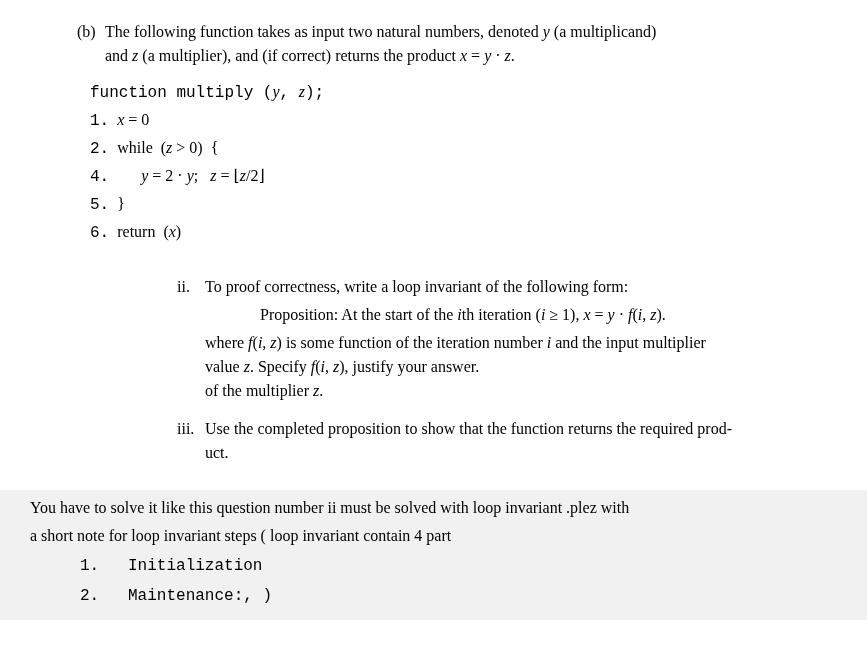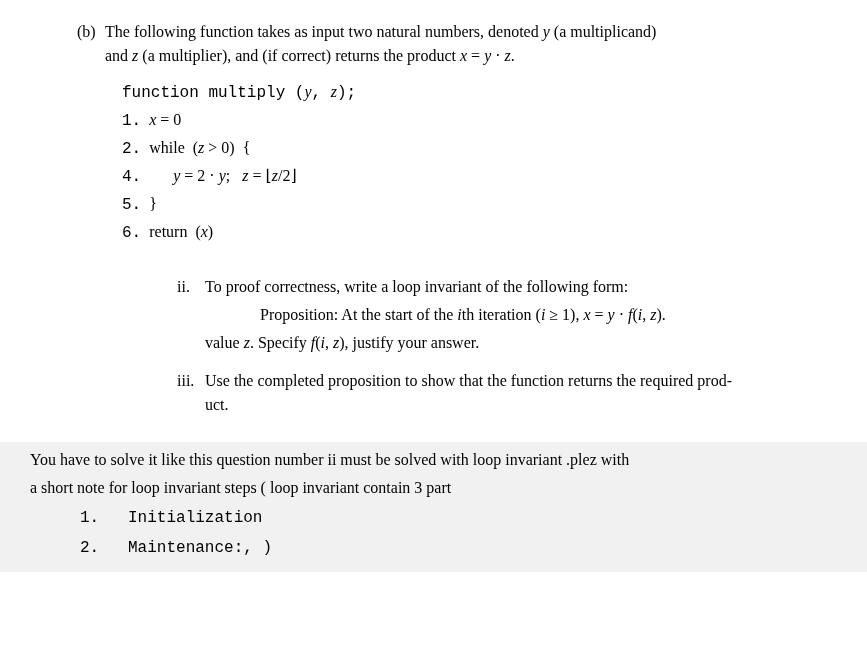--- a/index.html
+++ b/index.html
@@ -26,21 +26,20 @@
     }
     .intro-text {
       margin-bottom: 12px;
     }
     .code-block {
       margin-left: -15px;
       margin-bottom: 30px;
     }
     .code-line {
       margin-bottom: 3px;
-      margin-left: 32px;
     }
     .mono {
       font-family: 'Courier New', Courier, monospace;
     }
     .bold {
       font-weight: normal;
     }
     .math-italic {
       font-style: italic;
       font-family: 'Times New Roman', Times, serif;
@@ -115,33 +114,35 @@
     </div>
   </div>
 
   <div class="sub-items">
     <div class="sub-item">
       <span class="sub-label">ii.</span>
       <span>To proof correctness, write a loop invariant of the following form:</span>
       <div class="indented-prop">
         <span class="bold">Proposition:</span><span> At the start of the <span class="math-italic">i</span>th iteration (<span class="math-italic">i</span> ≥ 1), <span class="math-italic">x</span> = <span class="math-italic">y</span> · <span class="math-italic">f</span>(<span class="math-italic">i</span>, <span class="math-italic">z</span>).</span>
       </div>
+      <div>where <span class="math-italic">f</span>(<span class="math-italic">i</span>, <span class="math-italic">z</span>) is some function of the iteration number <span class="math-italic">i</span> and the input multiplier</div>
       <div>value <span class="math-italic">z</span>. Specify <span class="math-italic">f</span>(<span class="math-italic">i</span>, <span class="math-italic">z</span>), justify your answer.</div>
+      <div>of the multiplier <span class="math-italic">z</span>.</div>
     </div>
     <div class="sub-item">
       <span class="sub-label">iii.</span>
       <span>Use the completed proposition to show that the function returns the required prod-</span><br>
       <span>uct.</span>
     </div>
   </div>
 </div>
 
 <div class="highlighted-section">
   <p>You have to solve it like this question number ii must be solved with loop invariant .plez with</p>
-  <p>a short note for loop invariant  steps ( loop invariant contain 3 part</p>
+  <p>a short note for loop invariant  steps ( loop invariant contain 4 part</p>
   <div class="steps-list">
     <div>
       <span>1.</span>&nbsp;&nbsp;&nbsp;<span>Initialization</span>
     </div>
     <div>
       <span>2.</span>&nbsp;&nbsp;&nbsp;<span>Maintenance:, )</span>
     </div>
 
   </div>
 </div>

